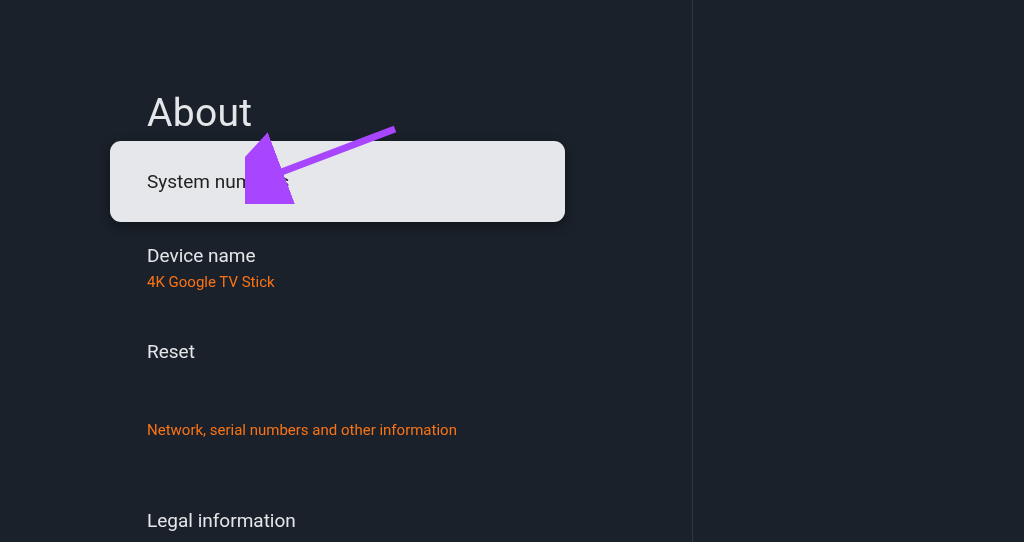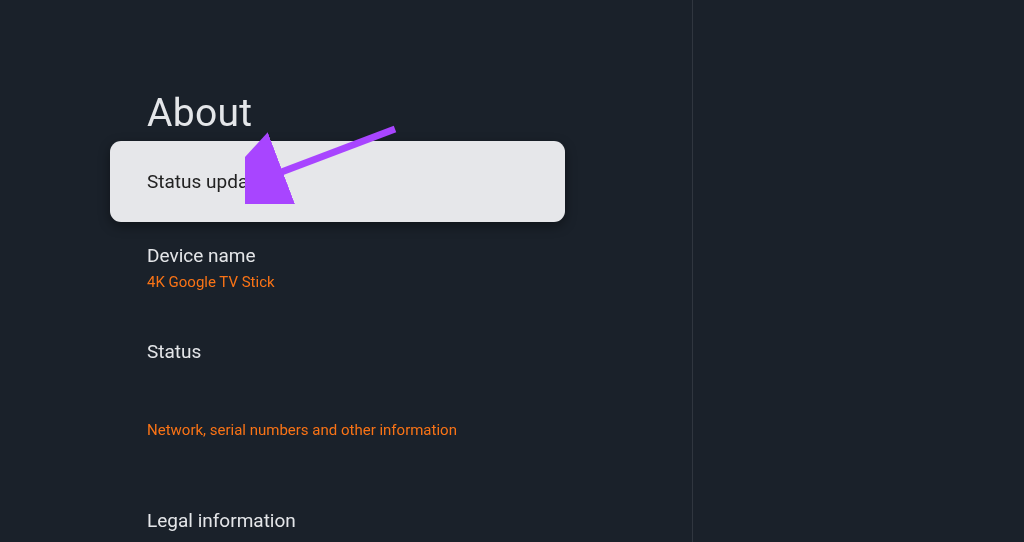--- a/index.html
+++ b/index.html
@@ -86,30 +86,30 @@
     }
   </style>
 </head>
 <body>
 
 <div class="divider"></div>
 
 <h1 class="page-title">About</h1>
 
 <div class="highlighted-item">
-  <span class="item-title">Status update</span>
+  <span class="item-title">System numbers</span>
 </div>
 
 <div class="menu-item device-name">
   <div class="item-title">Device name</div>
   <div class="item-subtitle">4K Google TV Stick</div>
 </div>
 
 <div class="menu-item reset">
-  <div class="item-title">Status</div>
+  <div class="item-title">Reset</div>
 </div>
 
 <div class="menu-item status">
   <div class="item-subtitle">Network, serial numbers and other information</div>
 </div>
 
 <div class="menu-item legal">
   <div class="item-title">Legal information</div>
 </div>
 

